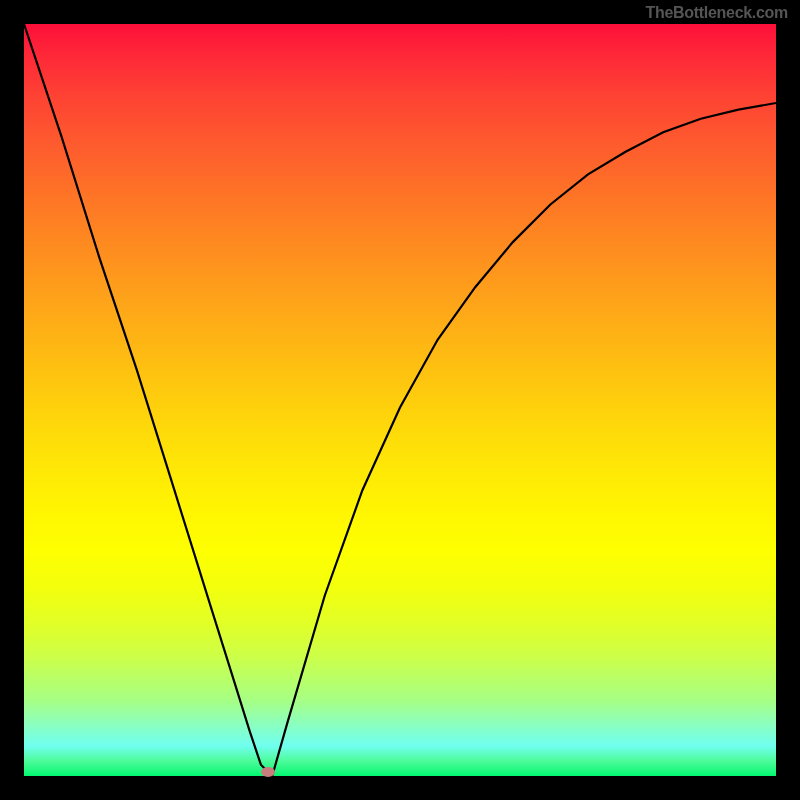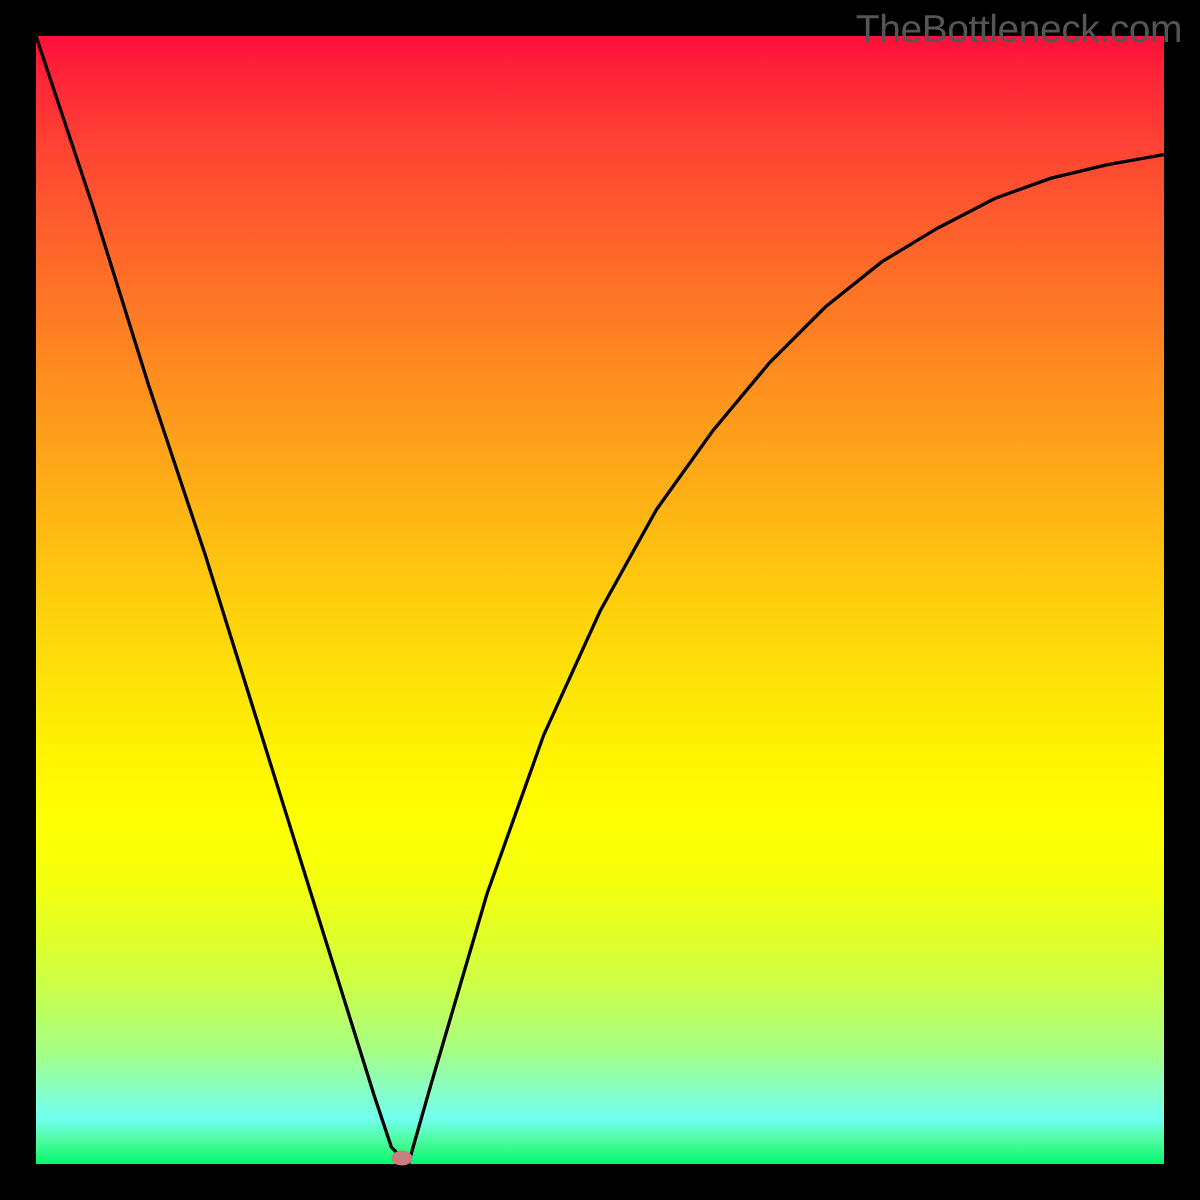--- a/index.html
+++ b/index.html
@@ -9,22 +9,22 @@
     background: #000;
     position: relative;
     font-family: Arial, sans-serif;
     overflow: hidden;
   }
   .watermark {
     position: absolute;
     top: 4px;
     right: 12px;
     color: #555;
-    font-size: 26px;
-    font-weight: 400;
+    font-size: 16px;
+    font-weight: 700;
     z-index: 10;
     letter-spacing: -0.3px;
   }
   .plot-area {
     position: absolute;
     top: 24px;
     left: 24px;
     width: 752px;
     height: 752px;
   }

